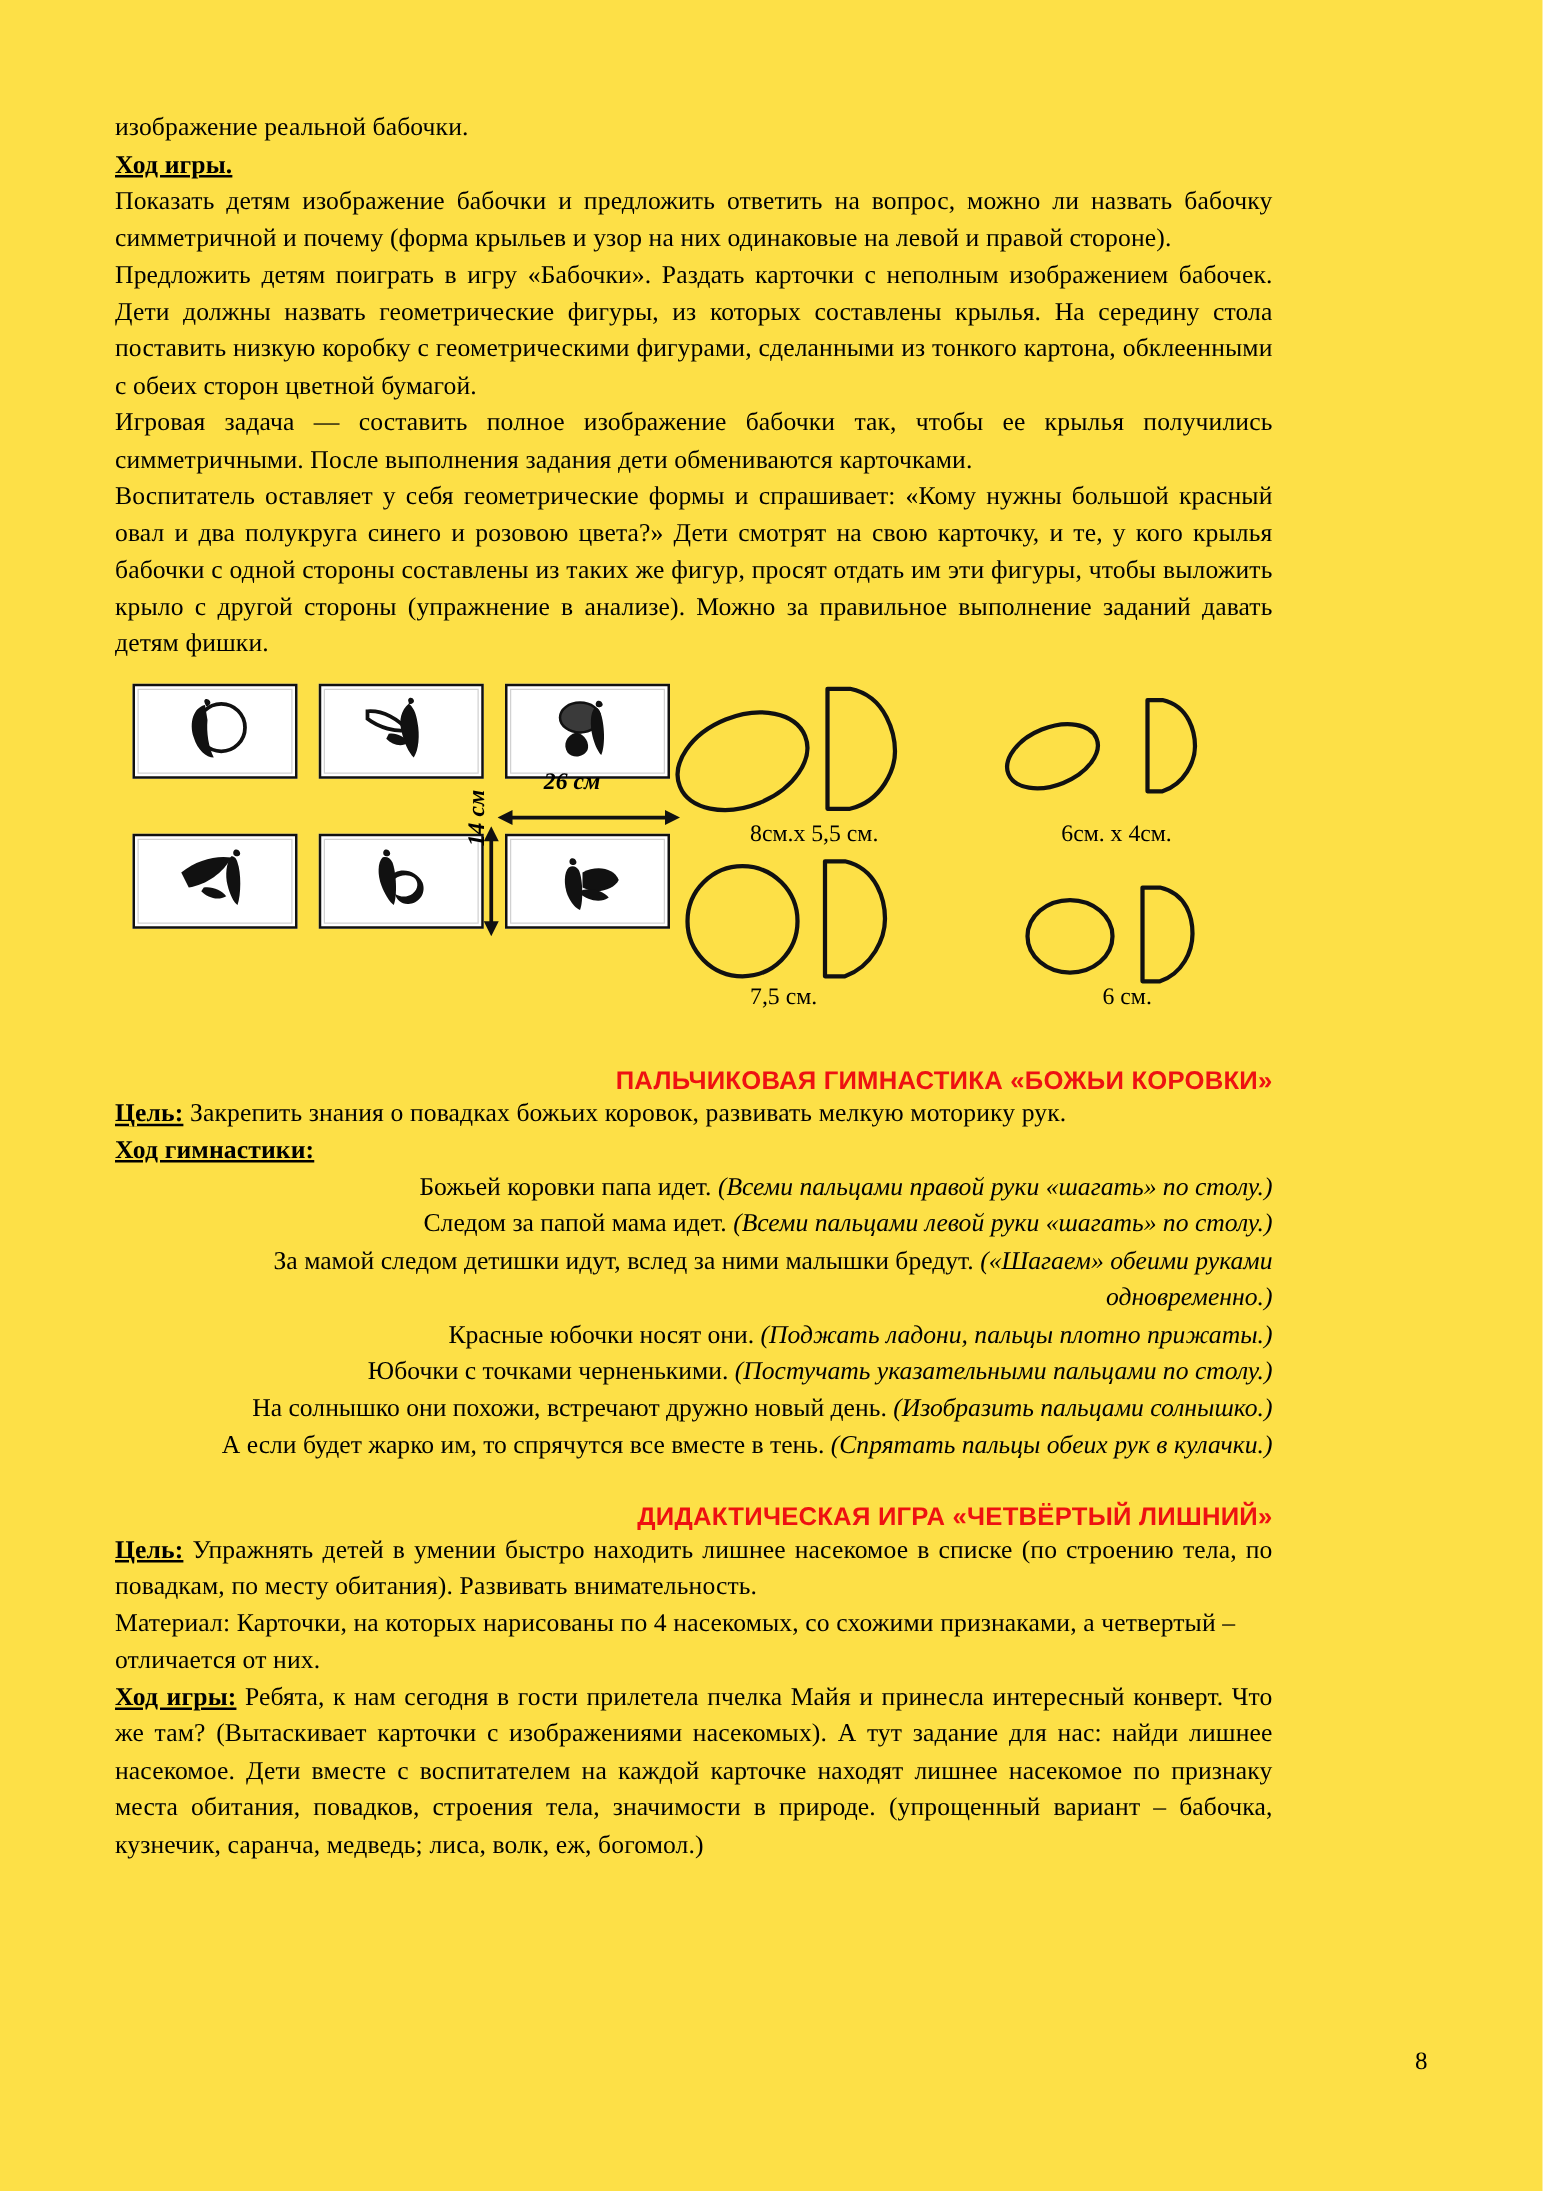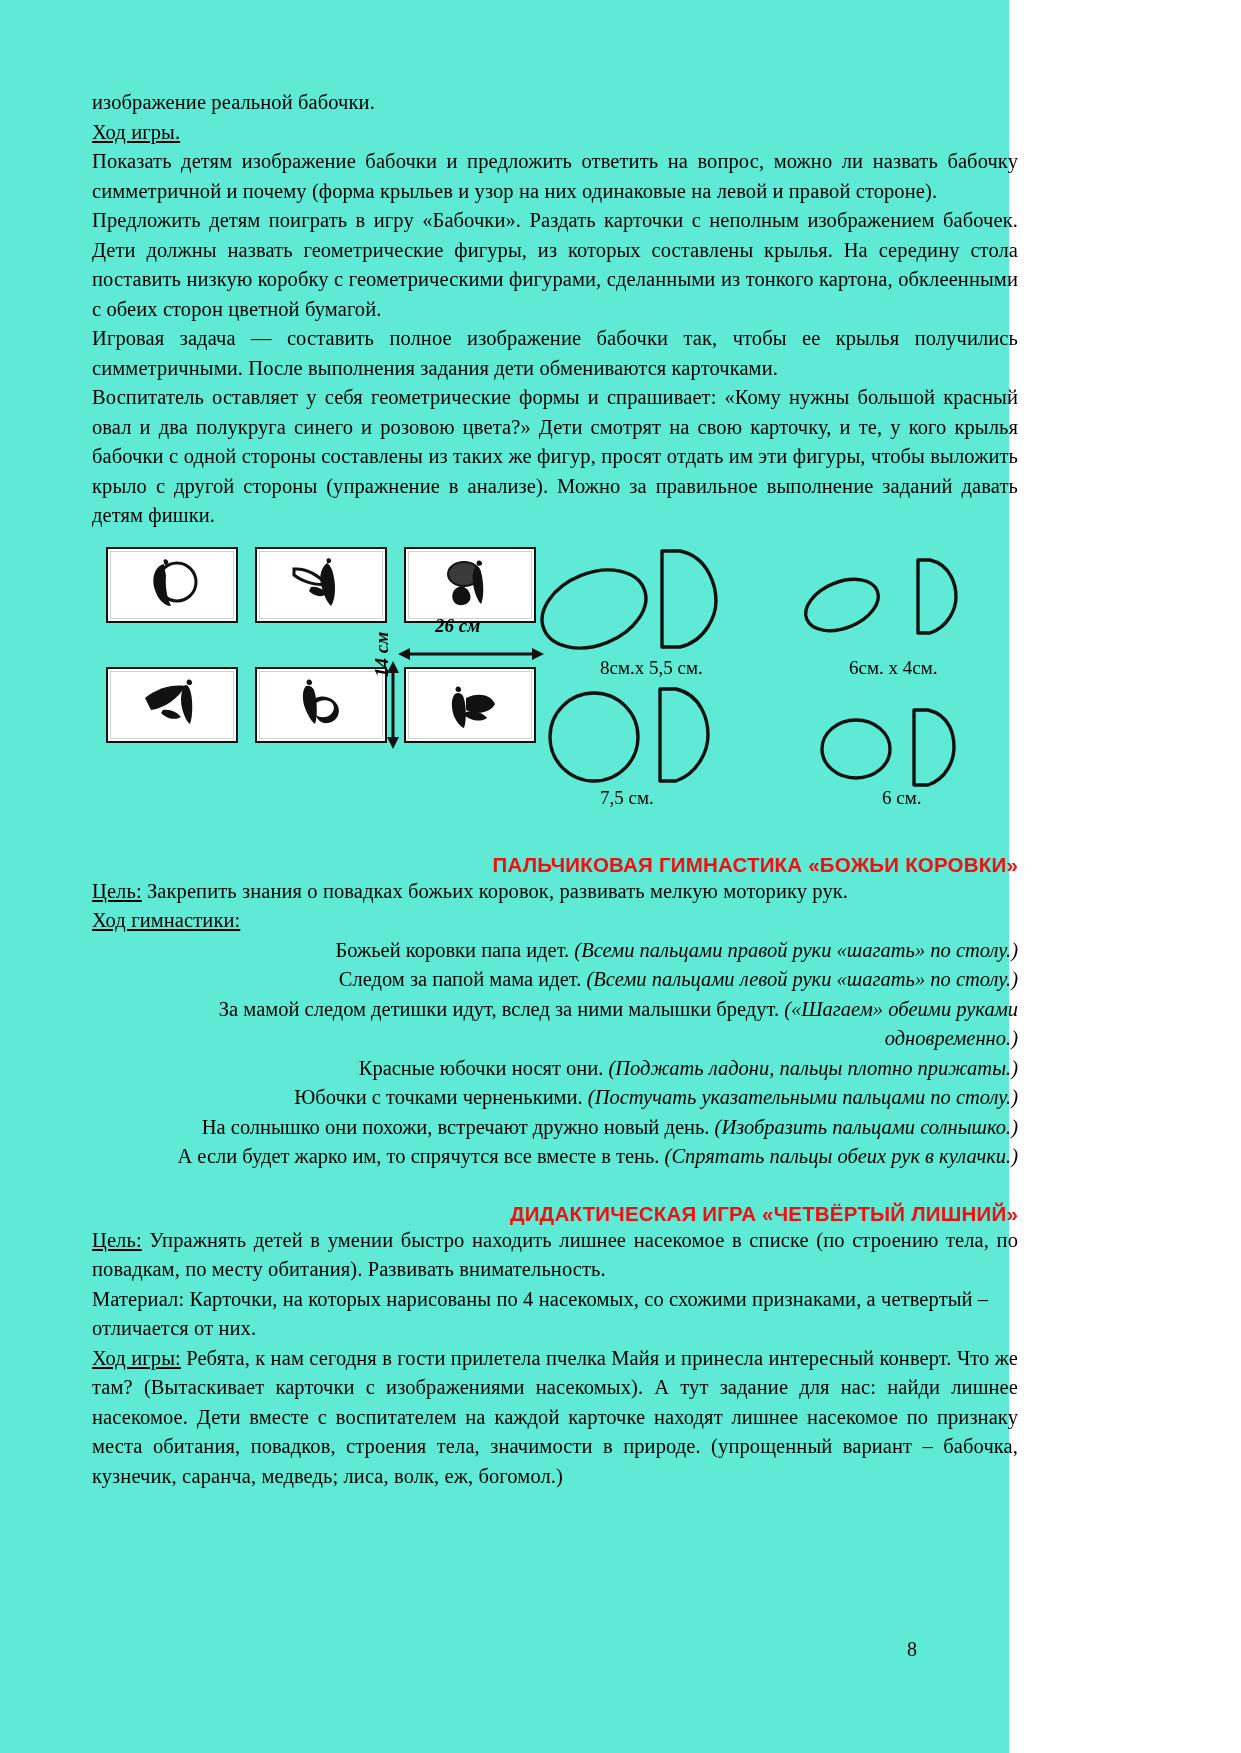--- a/index.html
+++ b/index.html
@@ -11,42 +11,42 @@
     width: 1241px;
     height: 1753px;
     position: relative;
     font-family: "Liberation Serif", "DejaVu Serif", serif;
     color: #000000;
     overflow: hidden;
   }
   .page {
     position: absolute;
     left: 0; top: 0;
-    width: 1009px;
+    width: 1234px;
     height: 1753px;
-    background: #5eead4;
+    background: #fde047;
   }
   .content {
     position: absolute;
     left: 92px;
     top: 88px;
     width: 926px;
   }
   p.body {
     margin: 0;
     font-size: 20.5px;
     line-height: 29.5px;
     text-align: justify;
     text-justify: inter-word;
     letter-spacing: 0.1px;
   }
   p.just { text-align: justify; }
   p.left { text-align: left; }
   .u-bold {
-    font-weight: normal;
+    font-weight: bold;
     text-decoration: underline;
   }
   .ital { font-style: italic; }
   .section-title {
     margin: 0;
     text-align: right;
     color: #ee1111;
     font-family: "Liberation Sans", "DejaVu Sans", sans-serif;
     font-weight: bold;
     font-size: 20.5px;

